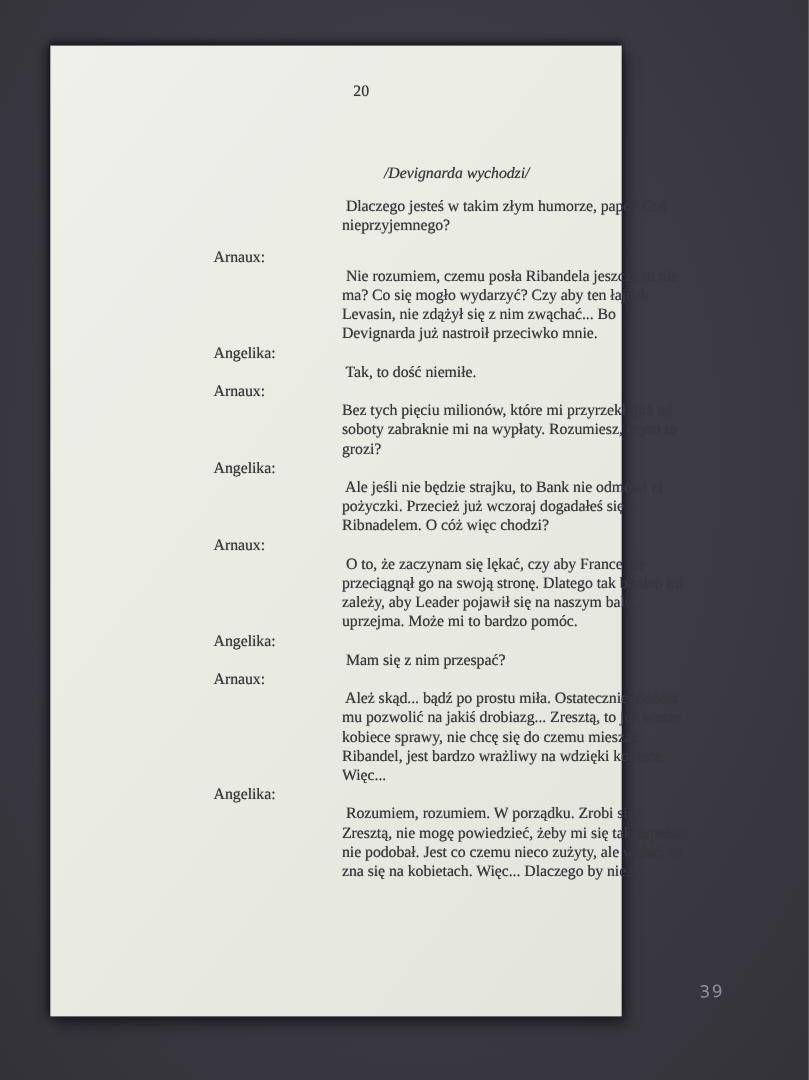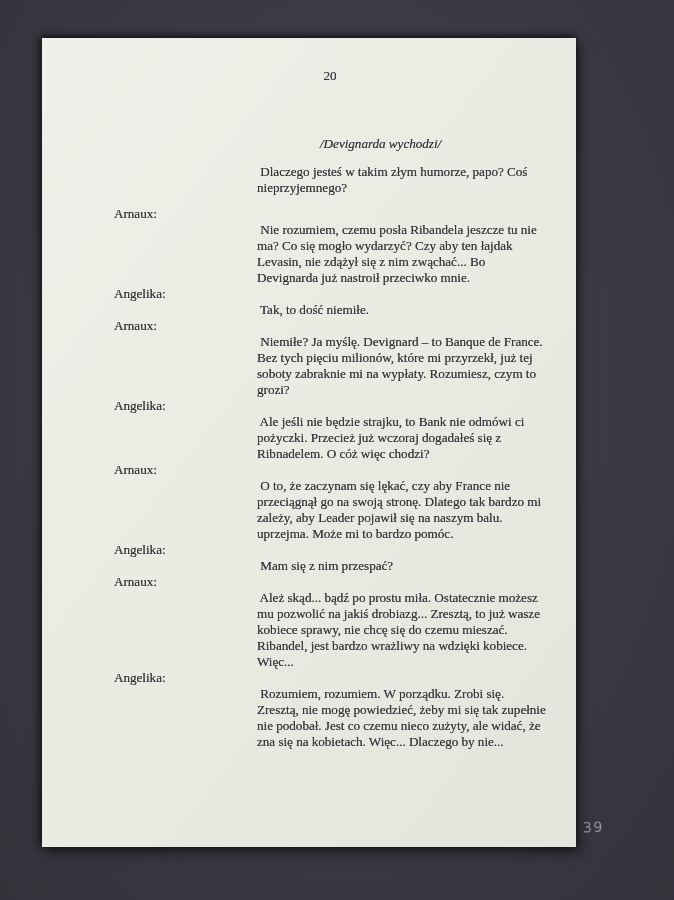--- a/index.html
+++ b/index.html
@@ -11,21 +11,21 @@
   }
   body {
     position: relative;
     background: radial-gradient(ellipse at 52% 42%, #413f4a 0%, #3b3a43 55%, #333239 100%);
     font-family: "Liberation Serif", serif;
   }
   .paper {
     position: absolute;
     left: 42px;
     top: 38px;
-    width: 534px;
+    width: 476px;
     height: 809px;
     background: linear-gradient(128deg, #eef0e9 0%, #e9ebe2 55%, #e3e5dc 100%);
     box-shadow:
       0 -3px 5px rgba(8, 8, 14, 0.55),
       -4px 0 7px rgba(8, 8, 14, 0.40),
       4px 6px 10px rgba(8, 8, 14, 0.50);
     color: #38373e;
   }
   .paper, .paper * {
     font-size: 13.2px;
@@ -48,23 +48,24 @@
     top: 98px;
     left: 278px;
     font-style: italic;
     white-space: pre;
   }
   .cues {
     position: absolute;
     top: 126px;
     left: 0;
     right: 0;
+    padding-left: 28px;
   }
   .cue .speaker {
-    margin-left: 72px;
+    margin-left: 108px;
     white-space: pre;
   }
   .cue .lines {
     margin-left: 215px;
   }
   .cue .lines .dline {
     white-space: pre;
   }
   .cue.extra-gap {
     margin-top: 10px;
@@ -112,21 +113,20 @@
   <div class="cue">
     <div class="speaker ink">Angelika:</div>
     <div class="lines">
           <div class="dline ink"> Tak, to dość niemiłe.</div>
         </div>
   </div>
 
   <div class="cue">
     <div class="speaker ink">Arnaux:</div>
     <div class="lines">
-          <div class="dline ink"> Niemiłe? Ja myślę. Devignard – to Banque de France.</div>
           <div class="dline ink">Bez tych pięciu milionów, które mi przyrzekł, już tej</div>
           <div class="dline ink">soboty zabraknie mi na wypłaty. Rozumiesz, czym to</div>
           <div class="dline ink">grozi?</div>
         </div>
   </div>
 
   <div class="cue">
     <div class="speaker ink">Angelika:</div>
     <div class="lines">
           <div class="dline ink"> Ale jeśli nie będzie strajku, to Bank nie odmówi ci</div>

